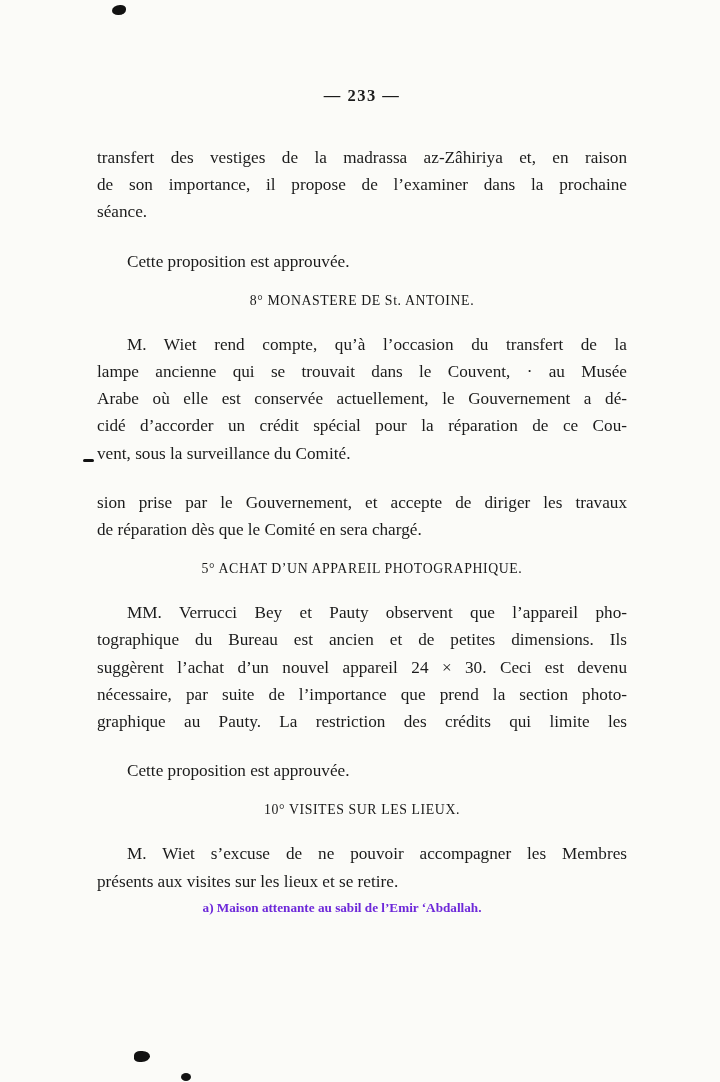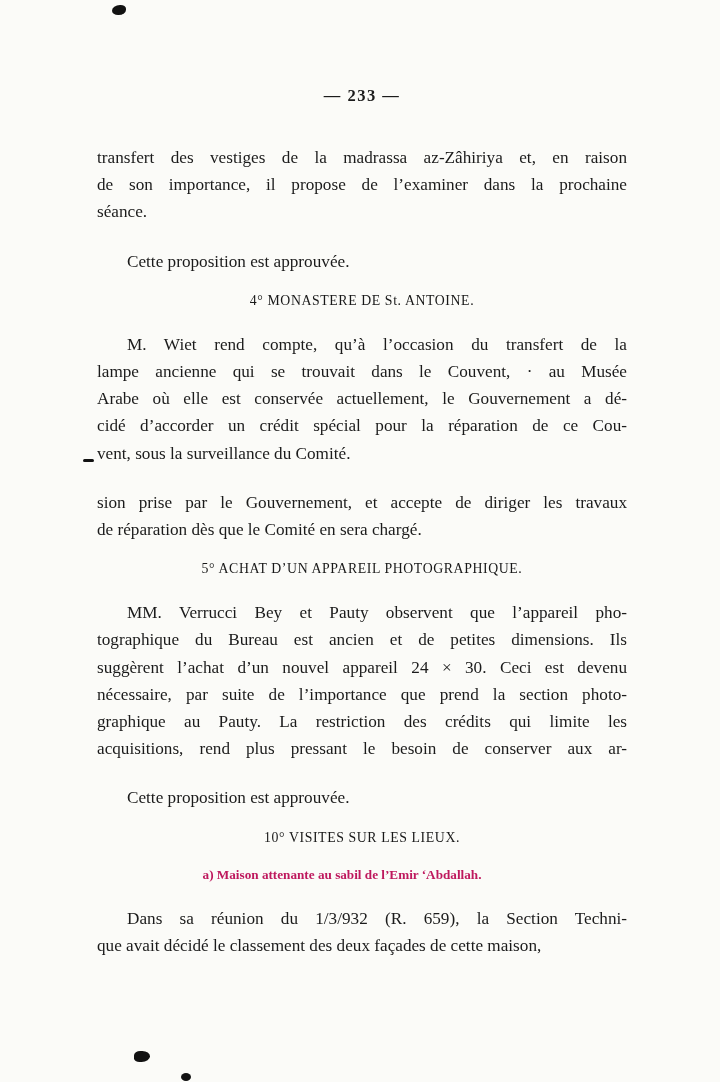--- a/index.html
+++ b/index.html
@@ -41,21 +41,21 @@
     font-size: 13.8px;
     letter-spacing: 0.6px;
     font-weight: 500;
     color: #181818;
   }
   .subheading {
     margin: 5px 40px 9px 0;
     text-align: center;
     font-size: 13.2px;
     font-weight: bold;
-    color: #be185d;
+    color: #6d28d9;
   }
   .artifact {
     position: absolute;
     background: #121212;
   }
   .blot1 { left: 112px; top: 5px; width: 14px; height: 10px; border-radius: 60% 40% 55% 45%; }
   .blot2 { left: 134px; top: 1051px; width: 16px; height: 11px; border-radius: 45% 55% 60% 40%; }
   .blot3 { left: 181px; top: 1073px; width: 10px; height: 8px; border-radius: 50%; }
   .margin-dash { left: 83px; top: 459px; width: 11px; height: 3px; border-radius: 2px; }
 </style>
@@ -74,21 +74,21 @@
   <div class="para body-start">
     <div class="line">transfert des vestiges de la madrassa az-Zâhiriya et, en raison</div>
     <div class="line">de son importance, il propose de l’examiner dans la prochaine</div>
     <div class="line last">séance.</div>
   </div>
 
   <div class="para">
     <div class="line last indent">Cette proposition est approuvée.</div>
   </div>
 
-  <div class="heading">4°  MONASTERE DE St. ANTOINE.</div>
+  <div class="heading">8°  MONASTERE DE St. ANTOINE.</div>
 
   <div class="para">
     <div class="line indent">M. Wiet rend compte, qu’à l’occasion du transfert de la</div>
     <div class="line">lampe ancienne qui se trouvait dans le Couvent, · au Musée</div>
     <div class="line">Arabe où elle est conservée actuellement, le Gouvernement a dé-</div>
     <div class="line">cidé d’accorder un crédit spécial pour la réparation de ce Cou-</div>
     <div class="line last">vent, sous la surveillance du Comité.</div>
   </div>
 
   <div class="para">
@@ -97,30 +97,29 @@
   </div>
 
   <div class="heading">5°  ACHAT D’UN APPAREIL PHOTOGRAPHIQUE.</div>
 
   <div class="para">
     <div class="line indent">MM. Verrucci Bey et Pauty observent que l’appareil pho-</div>
     <div class="line">tographique du Bureau est ancien et de petites dimensions. Ils</div>
     <div class="line">suggèrent l’achat d’un nouvel appareil 24 × 30. Ceci est devenu</div>
     <div class="line">nécessaire, par suite de l’importance que prend la section photo-</div>
     <div class="line">graphique au Pauty. La restriction des crédits qui limite les</div>
-    <div class="line">acquisitions, rend plus pressant le besoin de conserver aux ar-</div>
   </div>
 
   <div class="para">
     <div class="line last indent">Cette proposition est approuvée.</div>
   </div>
 
   <div class="heading">10°  VISITES SUR LES LIEUX.</div>
 
+  <div class="para">
+    <div class="line indent">M. Wiet s’excuse de ne pouvoir accompagner les Membres</div>
+    <div class="line last">présents aux visites sur les lieux et se retire.</div>
+  </div>
 
   <div class="subheading">a)  Maison attenante au sabil de l’Emir ‘Abdallah.</div>
 
-  <div class="para">
-    <div class="line indent">Dans sa réunion du 1/3/932 (R. 659), la Section Techni-</div>
-    <div class="line last">que avait décidé le classement des deux façades de cette maison,</div>
-  </div>
 
 </div>
 
 </body></html>

